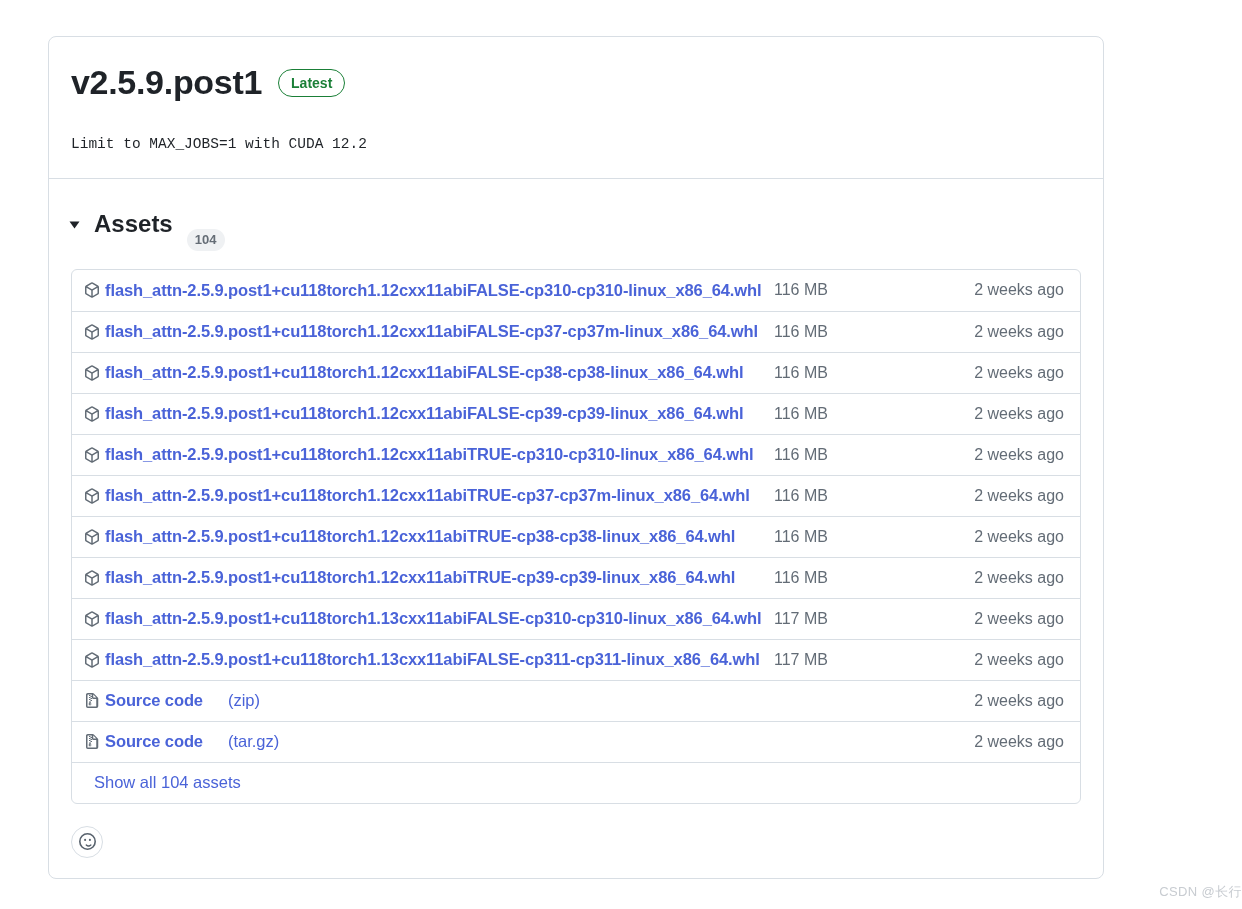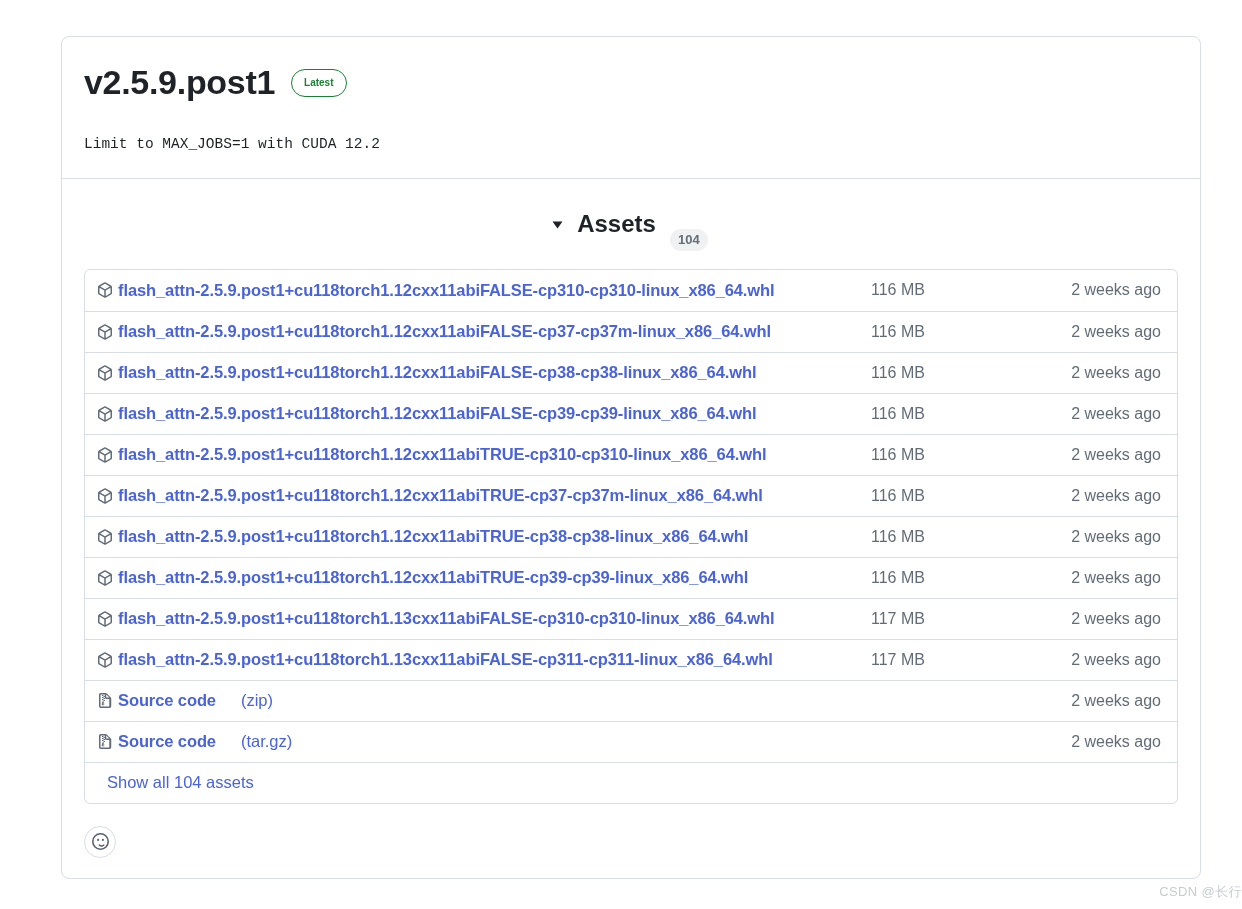--- a/index.html
+++ b/index.html
@@ -17,23 +17,23 @@
   }
   .page {
     position: relative;
     width: 1242px;
     height: 909px;
   }
 
   
   .release-card {
     position: absolute;
-    left: 61px;
+    left: 48px;
     top: 36px;
-    width: 1140px;
+    width: 1056px;
     border: 1px solid #d8dee4;
     border-radius: 8px;
     background: #ffffff;
     box-sizing: border-box;
   }
 
   .release-header {
     padding: 26px 22px 22px 22px;
     border-bottom: 1px solid #d8dee4;
   }
@@ -52,21 +52,21 @@
   }
   .latest-badge {
     display: inline-flex;
     align-items: center;
     justify-content: center;
     height: 26px;
     padding: 0 12px;
     border: 1px solid #1a7f37;
     border-radius: 2em;
     color: #1a7f37;
-    font-size: 10px;
+    font-size: 14px;
     font-weight: 600;
     line-height: 1;
     white-space: nowrap;
   }
   .release-body {
     margin-top: 32px;
     font-family: "Liberation Mono", "DejaVu Sans Mono", monospace;
     font-size: 14.5px;
     color: #1f2328;
     line-height: 1.5;
@@ -75,21 +75,20 @@
 
   
   .assets-section {
     padding: 20px 22px 22px 22px;
   }
   .assets-heading {
     display: flex;
     align-items: center;
     gap: 14px;
     margin: 0 0 18px 0;
-    justify-content: center;
   }
   .disclosure {
     display: inline-block;
     width: 0;
     height: 0;
     border-left: 7px solid #1f2328;
     border-top: 5px solid transparent;
     border-bottom: 5px solid transparent;
     transform: rotate(90deg);
     margin-right: 2px;

